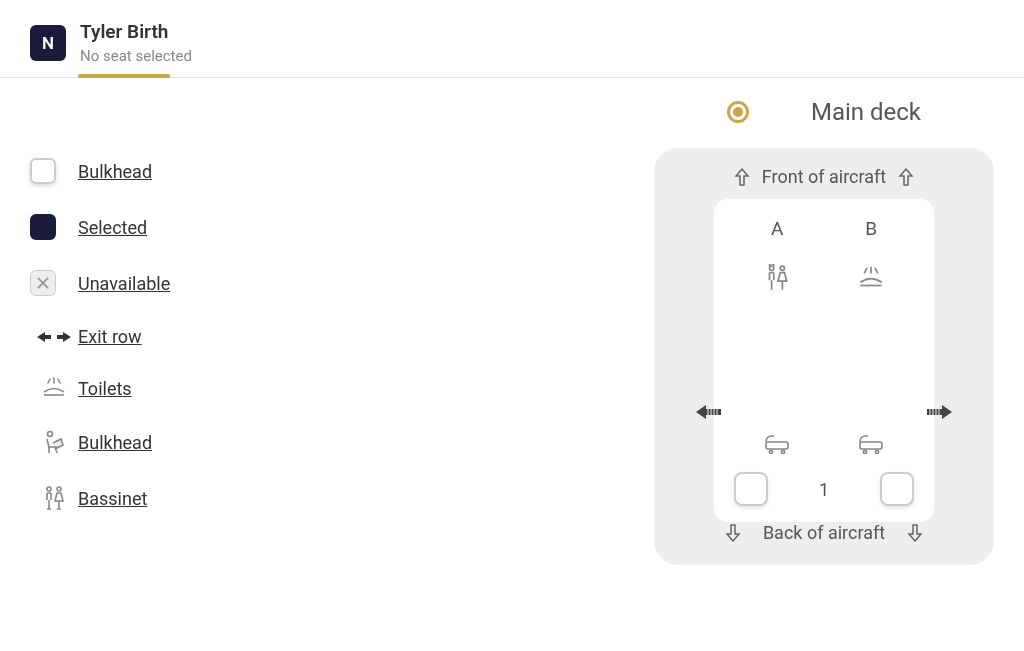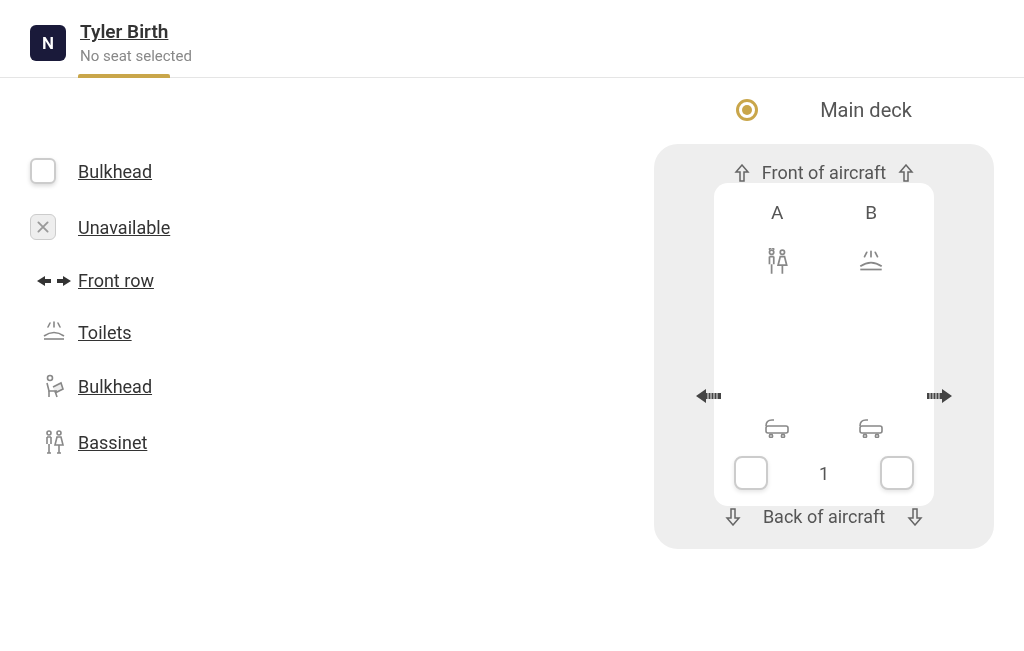--- a/index.html
+++ b/index.html
@@ -23,21 +23,21 @@
     background: #1a1a3a;
     color: #fff;
     border-radius: 6px;
     display: flex;
     align-items: center;
     justify-content: center;
     font-weight: 600;
     font-size: 17px;
     margin-right: 14px;
   }
-  .pax-info .name { font-size: 19px; font-weight: 600; color: #333; text-decoration: underline; }
+  .pax-info .name { font-size: 19px; font-weight: 600; color: #333; }
   .pax-info .status { font-size: 15px; color: #888; margin-top: 4px; }
   .tab-indicator {
     position: absolute;
     bottom: -1px;
     left: 78px;
     width: 92px;
     height: 4px;
     background: #c9a64a;
     border-radius: 2px 2px 0 0;
   }
@@ -81,21 +81,21 @@
   .spacer { flex: 1; }
 
   .deck-panel {
     width: 340px;
     margin-right: 30px;
   }
   .deck-header {
     display: flex;
     align-items: center;
     justify-content: center;
-    font-size: 20px;
+    font-size: 24px;
     color: #555;
     margin-bottom: 22px;
     gap: 48px;
   }
   .deck-radio {
     width: 22px;
     height: 22px;
     border: 3px solid #c9a64a;
     border-radius: 50%;
     margin-right: 14px;
@@ -118,21 +118,21 @@
     align-items: center;
     position: relative;
   }
   .edge-label {
     display: flex;
     align-items: center;
     gap: 22px;
     font-size: 18px;
     color: #555;
   }
-  .edge-label.top { margin-bottom: 0; gap: 12px; }
+  .edge-label.top { margin-bottom: 12px; gap: 12px; }
   .edge-label.bottom { }
 
   .cabin {
     background: #fff;
     border-radius: 14px;
     width: 220px;
     padding: 18px 16px 16px;
     position: relative;
   }
   .col-headers {
@@ -192,20 +192,26 @@
 
   <div class="legend">
 
     <div class="legend-item">
       <span class="legend-icon-wrap">
         <span class="seat-swatch seat-bulkhead"></span>
       </span>
       <span>Bulkhead</span>
     </div>
 
+    <div class="legend-item">
+      <span class="legend-icon-wrap">
+        <span class="seat-swatch seat-selected"></span>
+      </span>
+      <span>Selected</span>
+    </div>
 
     <div class="legend-item">
       <span class="legend-icon-wrap">
         <span class="seat-swatch seat-unavailable">
           <svg viewBox="0 0 26 26">
               <path d="M8 8 L18 18 M18 8 L8 18" stroke="#999" stroke-width="2" stroke-linecap="round"></path>
             </svg>
         </span>
       </span>
       <span>Unavailable</span>
@@ -214,21 +220,21 @@
 
     <div class="legend-item">
       <span class="legend-icon-wrap ico">
         <svg width="34" height="16" viewBox="0 0 34 16">
             <g fill="#333">
               <path d="M0 8 L8 3 L8 6 L14 6 L14 10 L8 10 L8 13 Z"></path>
               <path d="M34 8 L26 3 L26 6 L20 6 L20 10 L26 10 L26 13 Z"></path>
             </g>
           </svg>
       </span>
-      <span>Front row</span>
+      <span>Exit row</span>
     </div>
 
     <div class="legend-item">
       <span class="legend-icon-wrap ico">
         <svg width="28" height="22" viewBox="0 0 28 22">
             <g stroke="#888" stroke-width="1.6" fill="none">
               <path d="M4 15 Q14 8 24 15"></path>
               <path d="M4 18 L24 18"></path>
               <path d="M8 6 L10 2 M14 6 L14 1 M20 6 L18 2" stroke-linecap="round"></path>
             </g>

